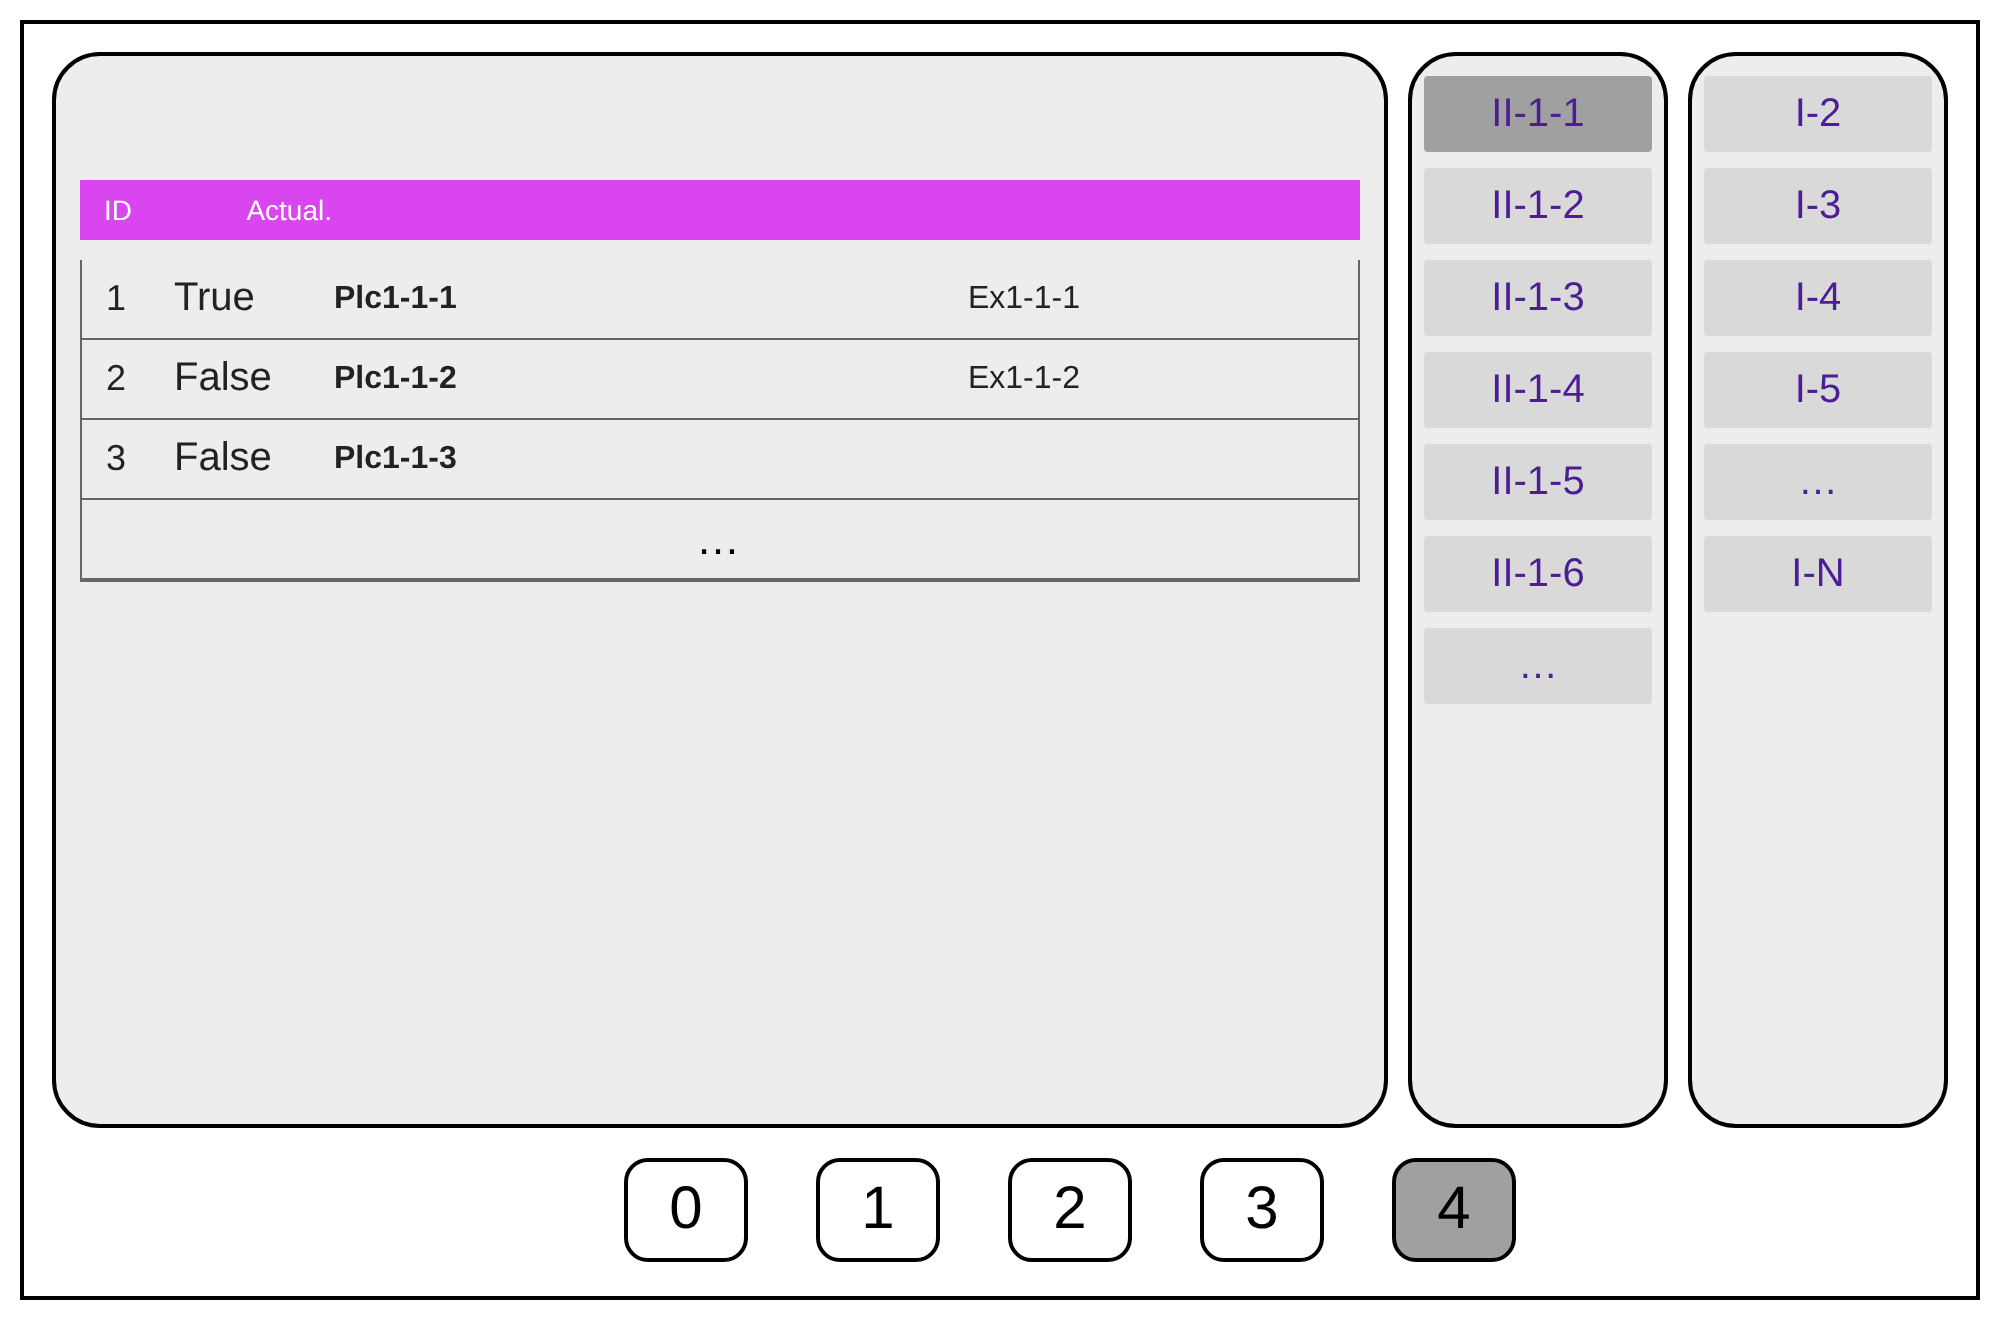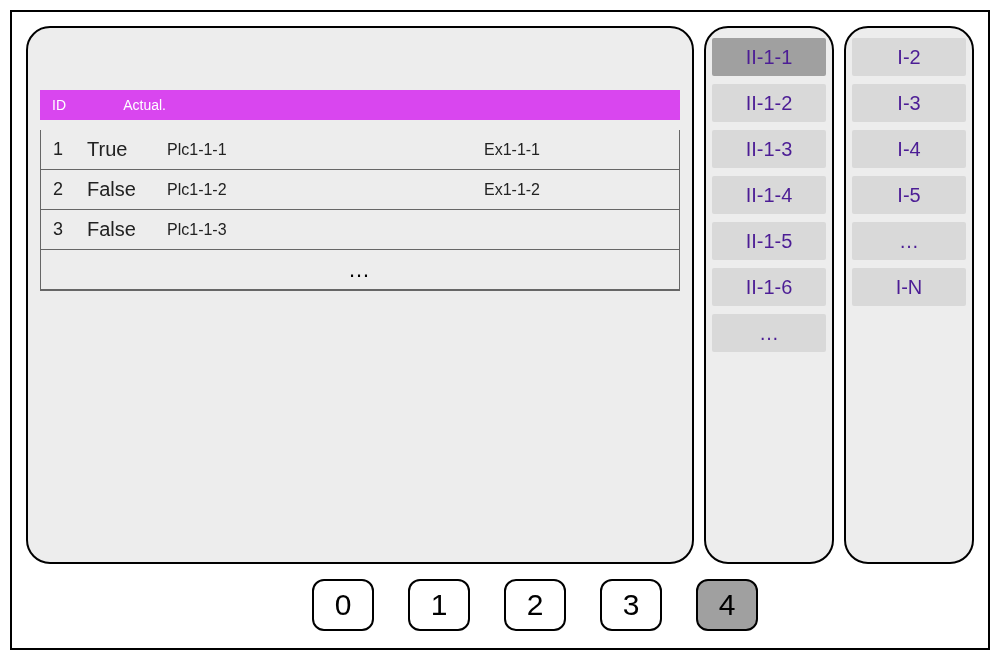--- a/index.html
+++ b/index.html
@@ -60,21 +60,21 @@
       align-items: center;
       height: 40px;
       border-bottom: 1px solid #666;
       padding: 0 12px;
       font-size: 18px;
       color: #222;
     }
     .row:last-child { border-bottom: 1px solid #666; }
     .c-id     { width: 34px; font-size:18px; }
     .c-actual { width: 80px; font-size:20px; }
-    .c-label  { width: 190px; font-size:16px; }
+    .c-label  { width: 190px; font-size:16px;font-weight:bold; }
     .c-explain{ flex:1; text-align:center; font-size:16px; }
     .row-ellipsis {
       display:flex;
       align-items:center;
       justify-content:center;
       height:40px;
       border-bottom:1px solid #666;
       font-size:22px;
       letter-spacing:2px;
     }

